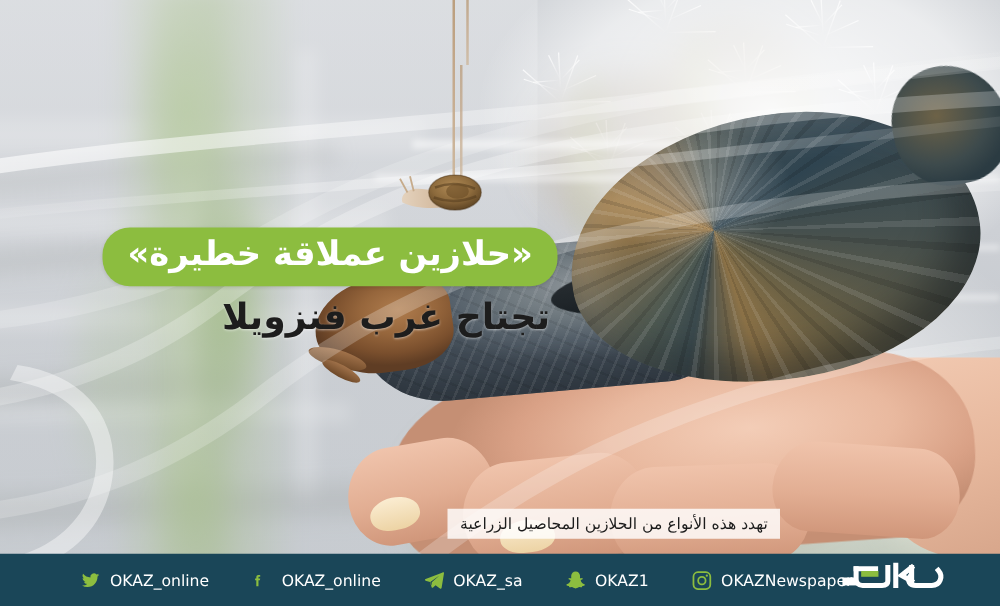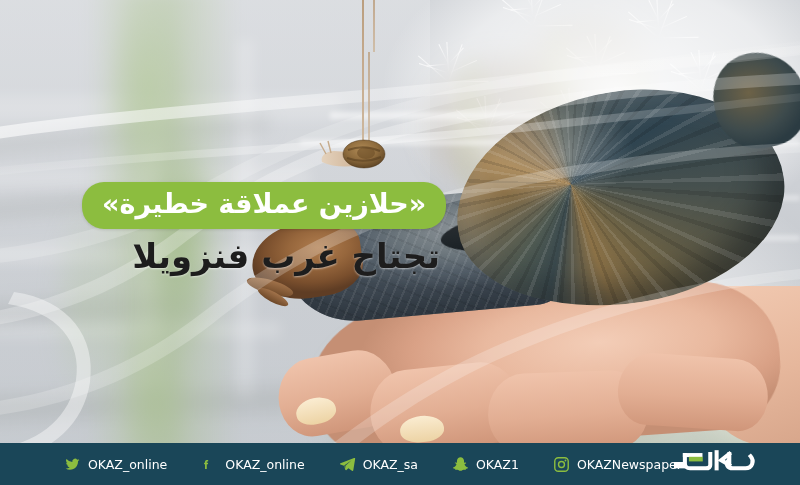--- a/index.html
+++ b/index.html
@@ -244,21 +244,21 @@
     line-height:1.1;
     direction:rtl;
     letter-spacing:0;
     white-space:nowrap;
     box-shadow:0 1px 3px rgba(0,0,0,.12);
   }
   .subhead {
     margin-top:7px;
     margin-left:86px;
     color:#1d1d1d;
-    font-size:34px;
+    font-size:29px;
     font-weight:bold;
     direction:rtl;
     white-space:nowrap;
     text-shadow:0 1px 2px rgba(255,255,255,.5);
   }
 
   
   .caption {
     position:absolute; left:358px; top:407px;
     background:rgba(255,255,255,.82);
@@ -484,20 +484,21 @@
     <path d="M29,22 Q46,28 63,21" stroke="#4a3318" stroke-opacity=".45" stroke-width="2" fill="none"></path>
     <ellipse cx="48" cy="17" rx="9" ry="6" fill="#6b4c26" opacity=".6"></ellipse>
   </svg>
 
 
   <div class="headline-block">
     <div class="badge">«حلازين عملاقة خطيرة»</div>
     <div class="subhead">تجتاح غرب فنزويلا</div>
   </div>
 
+  <div class="caption">تهدد هذه الأنواع من الحلازين المحاصيل الزراعية</div>
 
   <div class="footer">
     <div class="socials" id="socials">
         <div class="social">
           <span class="glyph">
             <svg viewBox="0 0 24 24" width="17" height="15">
               <path fill="#8cbd3f" d="M23 4.9a9 9 0 0 1-2.6.7 4.5 4.5 0 0 0 2-2.5 9 9 0 0 1-2.9 1.1A4.5 4.5 0 0 0 11.7 8a12.8 12.8 0 0 1-9.3-4.7 4.5 4.5 0 0 0 1.4 6 4.4 4.4 0 0 1-2-.6 4.5 4.5 0 0 0 3.6 4.5 4.5 4.5 0 0 1-2 .1 4.5 4.5 0 0 0 4.2 3.1A9 9 0 0 1 1 18.3a12.8 12.8 0 0 0 6.9 2c8.3 0 12.9-6.9 12.9-12.9v-.6A9.2 9.2 0 0 0 23 4.9z"></path>
             </svg>
           </span>
           <span>OKAZ_online</span>

